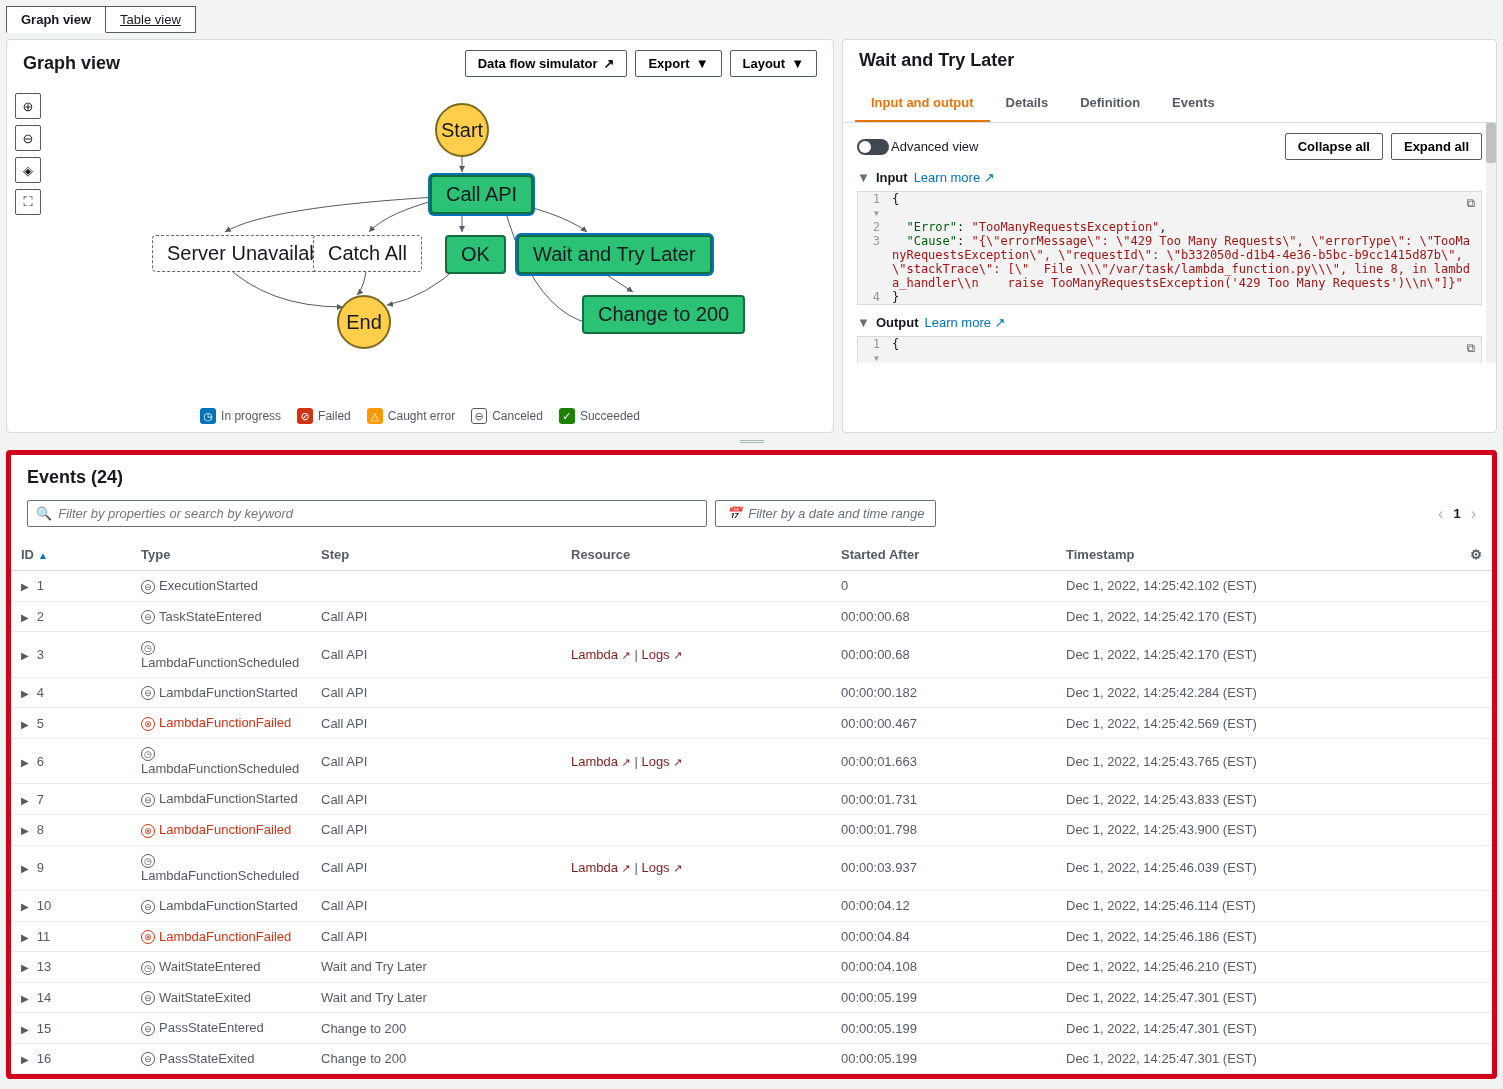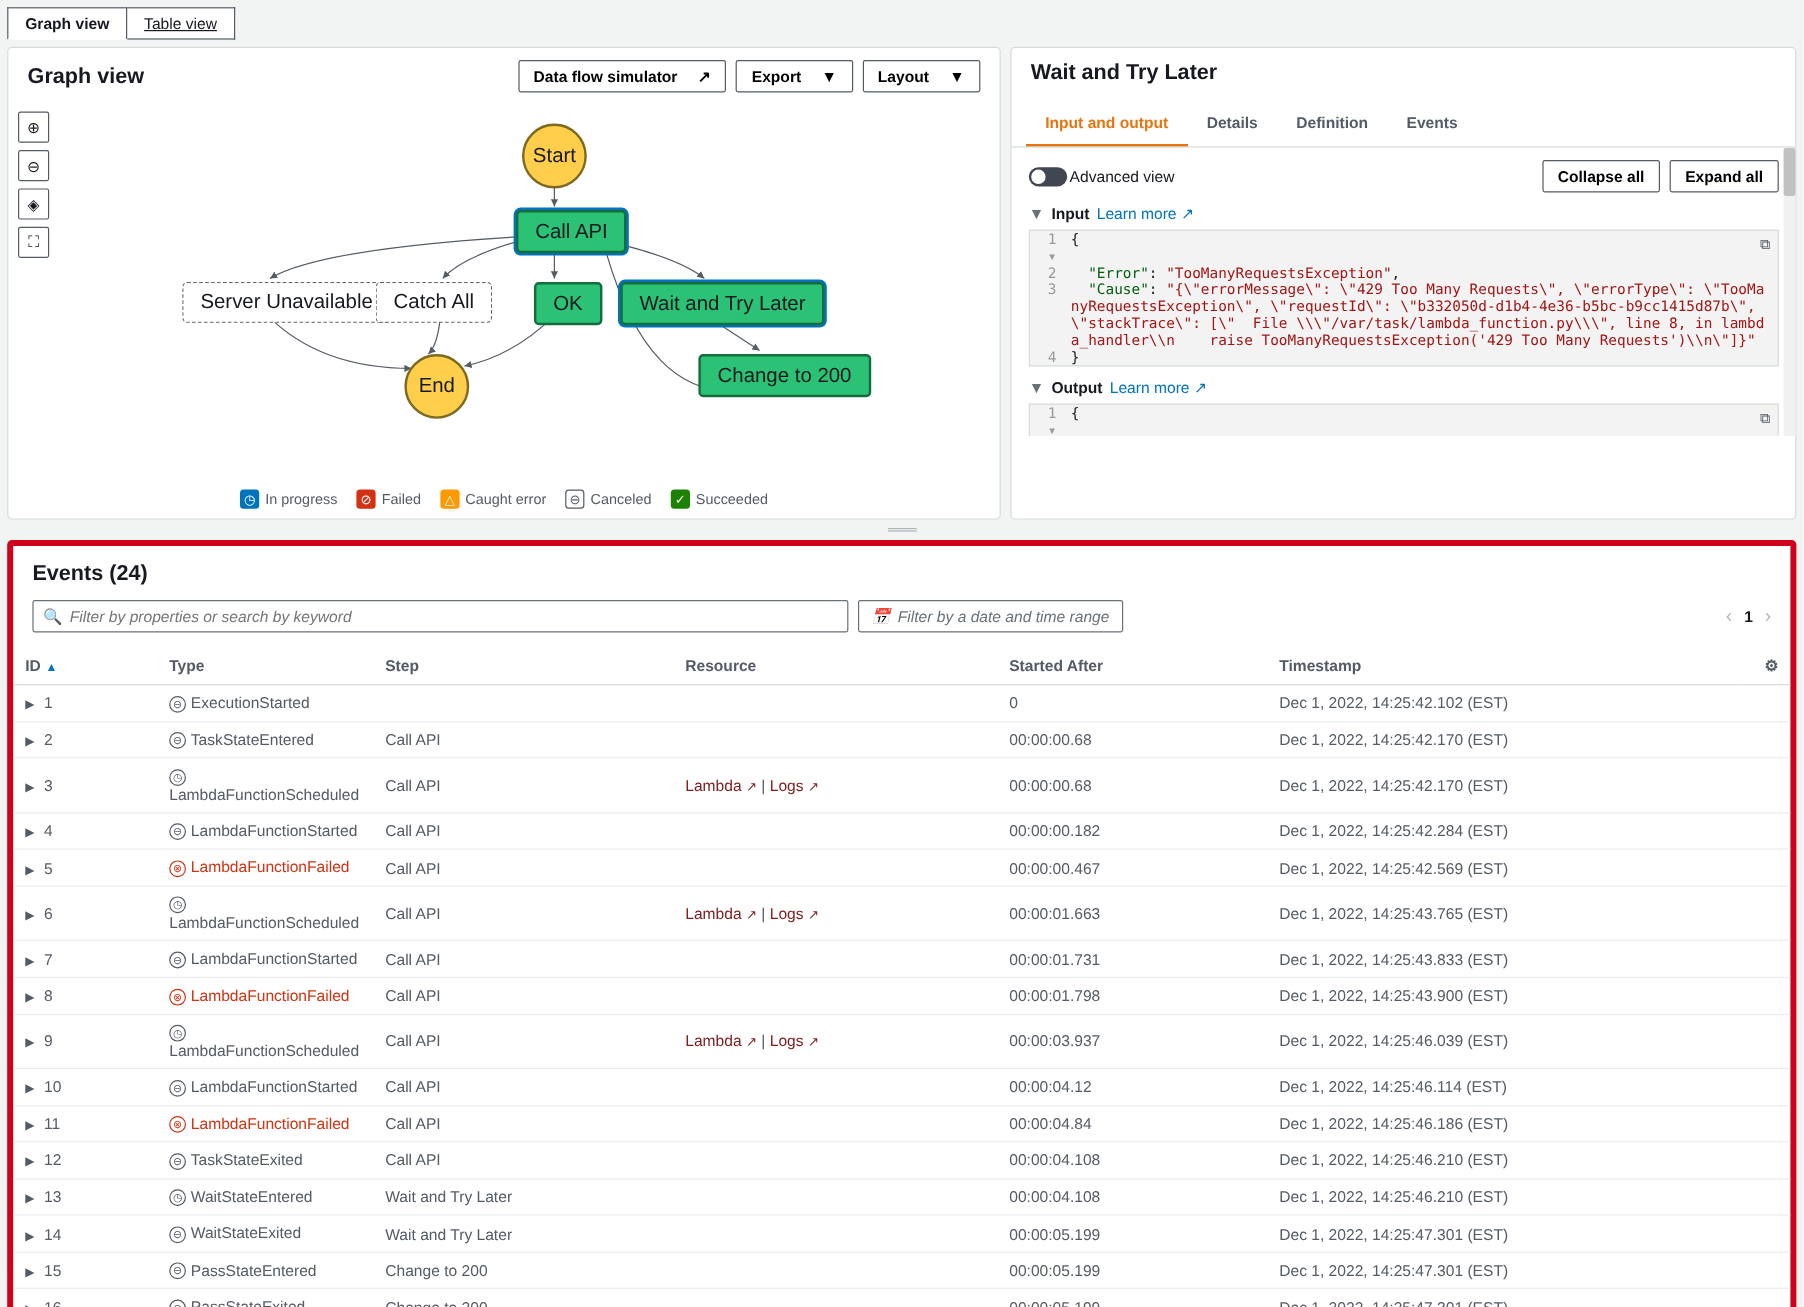--- a/index.html
+++ b/index.html
@@ -7,28 +7,28 @@
   .app { width: 1503px; }
   .viewtabs { display: flex; background: #f2f3f3; padding: 6px 6px 0 6px; }
   .viewtab { padding: 5px 14px; font-size: 13px; border: 1px solid #545b64; background: #fff; cursor: pointer; }
   .viewtab.active { background: #fff; font-weight: bold; border-bottom: 1px solid #fff; position: relative; }
   .viewtab:not(.active) { border-left: none; text-decoration: underline; }
   .content-row { display: flex; gap: 8px; margin: 6px; }
   .panel { background: #fff; border: 1px solid #d5dbdb; border-radius: 4px; }
   .panel-header { display: flex; align-items: center; justify-content: space-between; padding: 10px 16px; }
   .panel-title { font-size: 18px; font-weight: bold; }
   .btn-row { display: flex; gap: 8px; }
-  .btn { border: 1px solid #545b64; background: #fff; padding: 5px 12px; font-size: 13px; font-weight: bold; border-radius: 2px; cursor: pointer; display: inline-flex; align-items: center; gap: 17px; }
+  .btn { border: 1px solid #545b64; background: #fff; padding: 5px 12px; font-size: 13px; font-weight: bold; border-radius: 2px; cursor: pointer; display: inline-flex; align-items: center; gap: 6px; }
   .graph-panel { flex: 0 0 828px; }
   .detail-panel { flex: 1; }
   .graph-body { position: relative; height: 345px; }
   .zoom-ctrl { position: absolute; left: 8px; top: 6px; display: flex; flex-direction: column; gap: 6px; }
   .zoom-btn { width: 26px; height: 26px; border: 1px solid #545b64; background: #fff; border-radius: 2px; display: flex; align-items: center; justify-content: center; cursor: pointer; font-size: 13px; }
   .graph-canvas { position: absolute; left: 0; right: 0; top: 0; height: 280px; }
-  .node { position: absolute; border: 2px solid; padding: 6px 14px; font-size: 17px; text-align: center; border-radius: 4px; }
+  .node { position: absolute; border: 2px solid; padding: 6px 14px; font-size: 20px; text-align: center; border-radius: 4px; }
   .node.circle { border-radius: 50%; width: 54px; height: 54px; display: flex; align-items: center; justify-content: center; padding: 0; }
   .node.start { background: #ffce4a; border-color: #7d6a1f; }
   .node.success { background: #2bc275; border-color: #136d3c; }
   .node.selected { box-shadow: 0 0 0 2px #0073bb; }
   .node.dashed { background: #fff; border: 1px dashed #666; }
   .node.end { background: #ffce4a; border-color: #7d6a1f; }
   .legend { position: absolute; bottom: 8px; left: 0; right: 0; display: flex; justify-content: center; gap: 16px; font-size: 12px; color: #545b64; }
   .legend-item { display: flex; align-items: center; gap: 5px; }
   .legend-icon { width: 16px; height: 16px; border-radius: 3px; display: flex; align-items: center; justify-content: center; color: #fff; font-size: 11px; }
   .detail-tabs { display: flex; border-bottom: 1px solid #d5dbdb; padding: 0 12px; margin-top: 4px; }
@@ -360,29 +360,20 @@
           <tr>
             <td><span class="expand-caret">▶</span>11</td>
             <td><span class="type-icon fail">⊗</span><span class="failed-text">LambdaFunctionFailed</span></td>
             <td>Call API</td>
             <td></td>
             <td>00:00:04.84</td>
             <td>Dec 1, 2022, 14:25:46.186 (EST)</td>
             <td></td>
           </tr>
           <tr>
-            <td><span class="expand-caret">▶</span>12</td>
-            <td><span class="type-icon neutral">⊖</span><span class="">TaskStateExited</span></td>
-            <td>Call API</td>
-            <td></td>
-            <td>00:00:04.108</td>
-            <td>Dec 1, 2022, 14:25:46.210 (EST)</td>
-            <td></td>
-          </tr>
-          <tr>
             <td><span class="expand-caret">▶</span>13</td>
             <td><span class="type-icon clock">◷</span><span class="">WaitStateEntered</span></td>
             <td>Wait and Try Later</td>
             <td></td>
             <td>00:00:04.108</td>
             <td>Dec 1, 2022, 14:25:46.210 (EST)</td>
             <td></td>
           </tr>
           <tr>
             <td><span class="expand-caret">▶</span>14</td>

